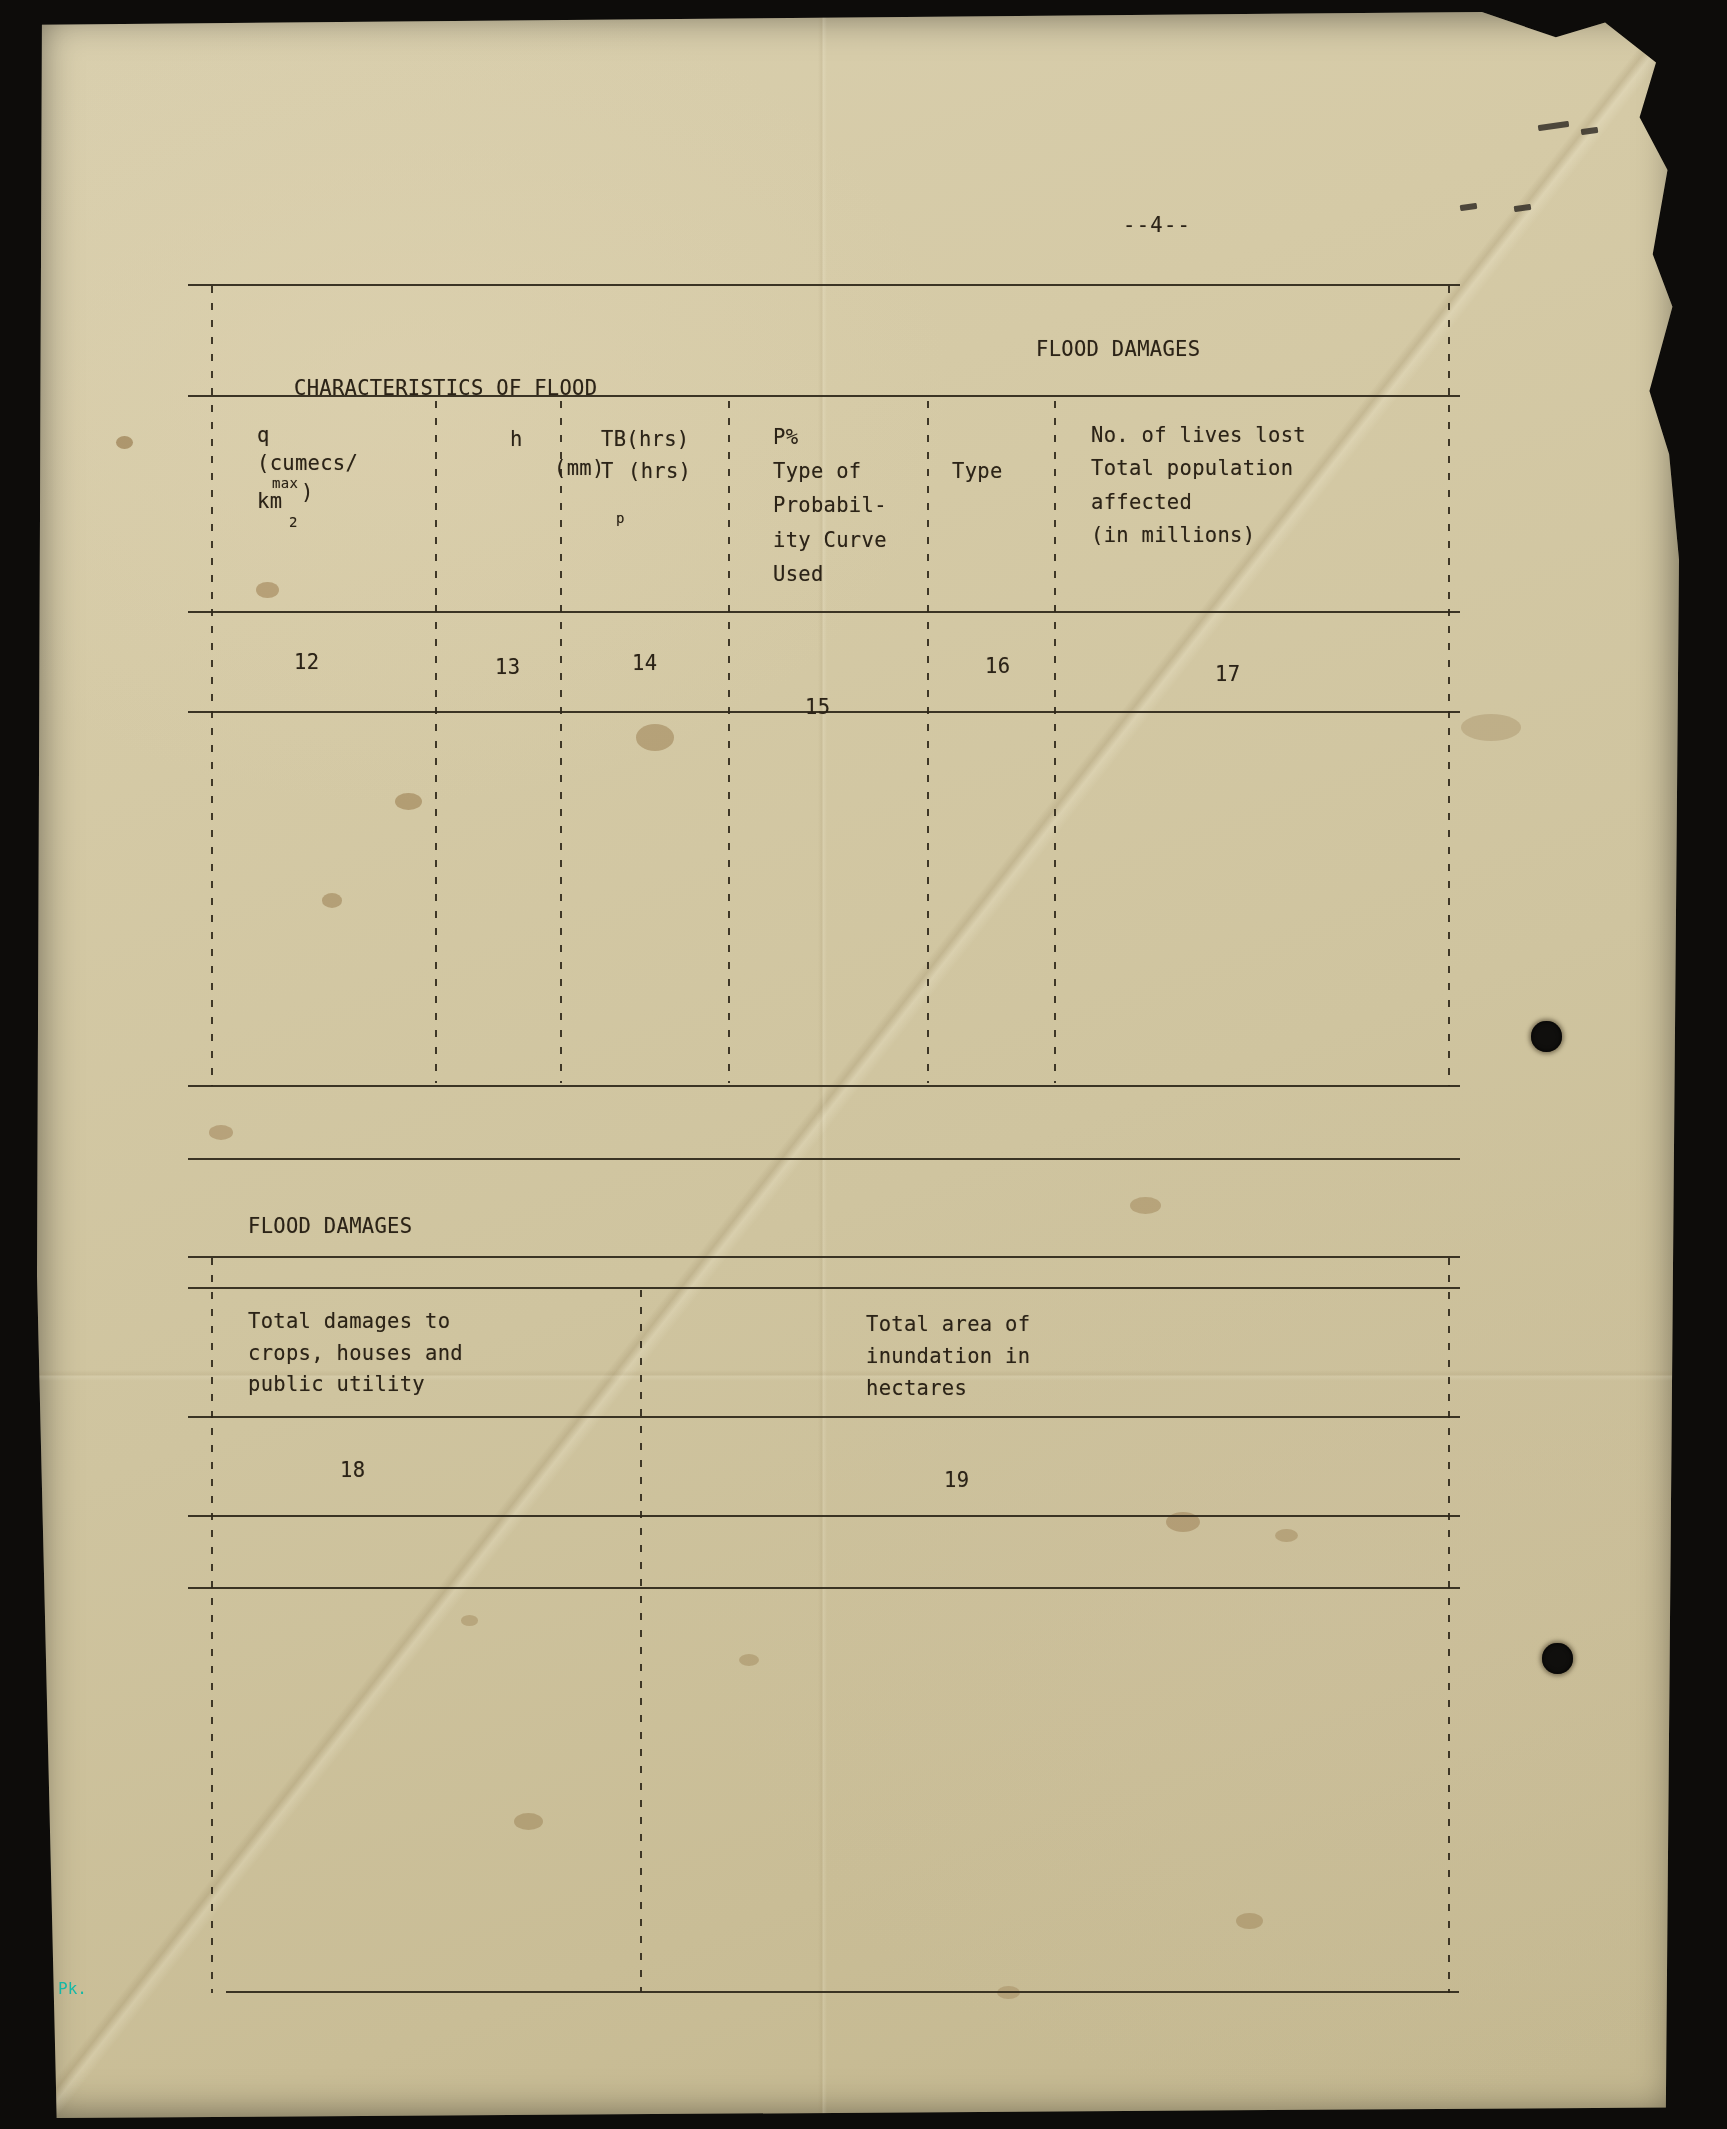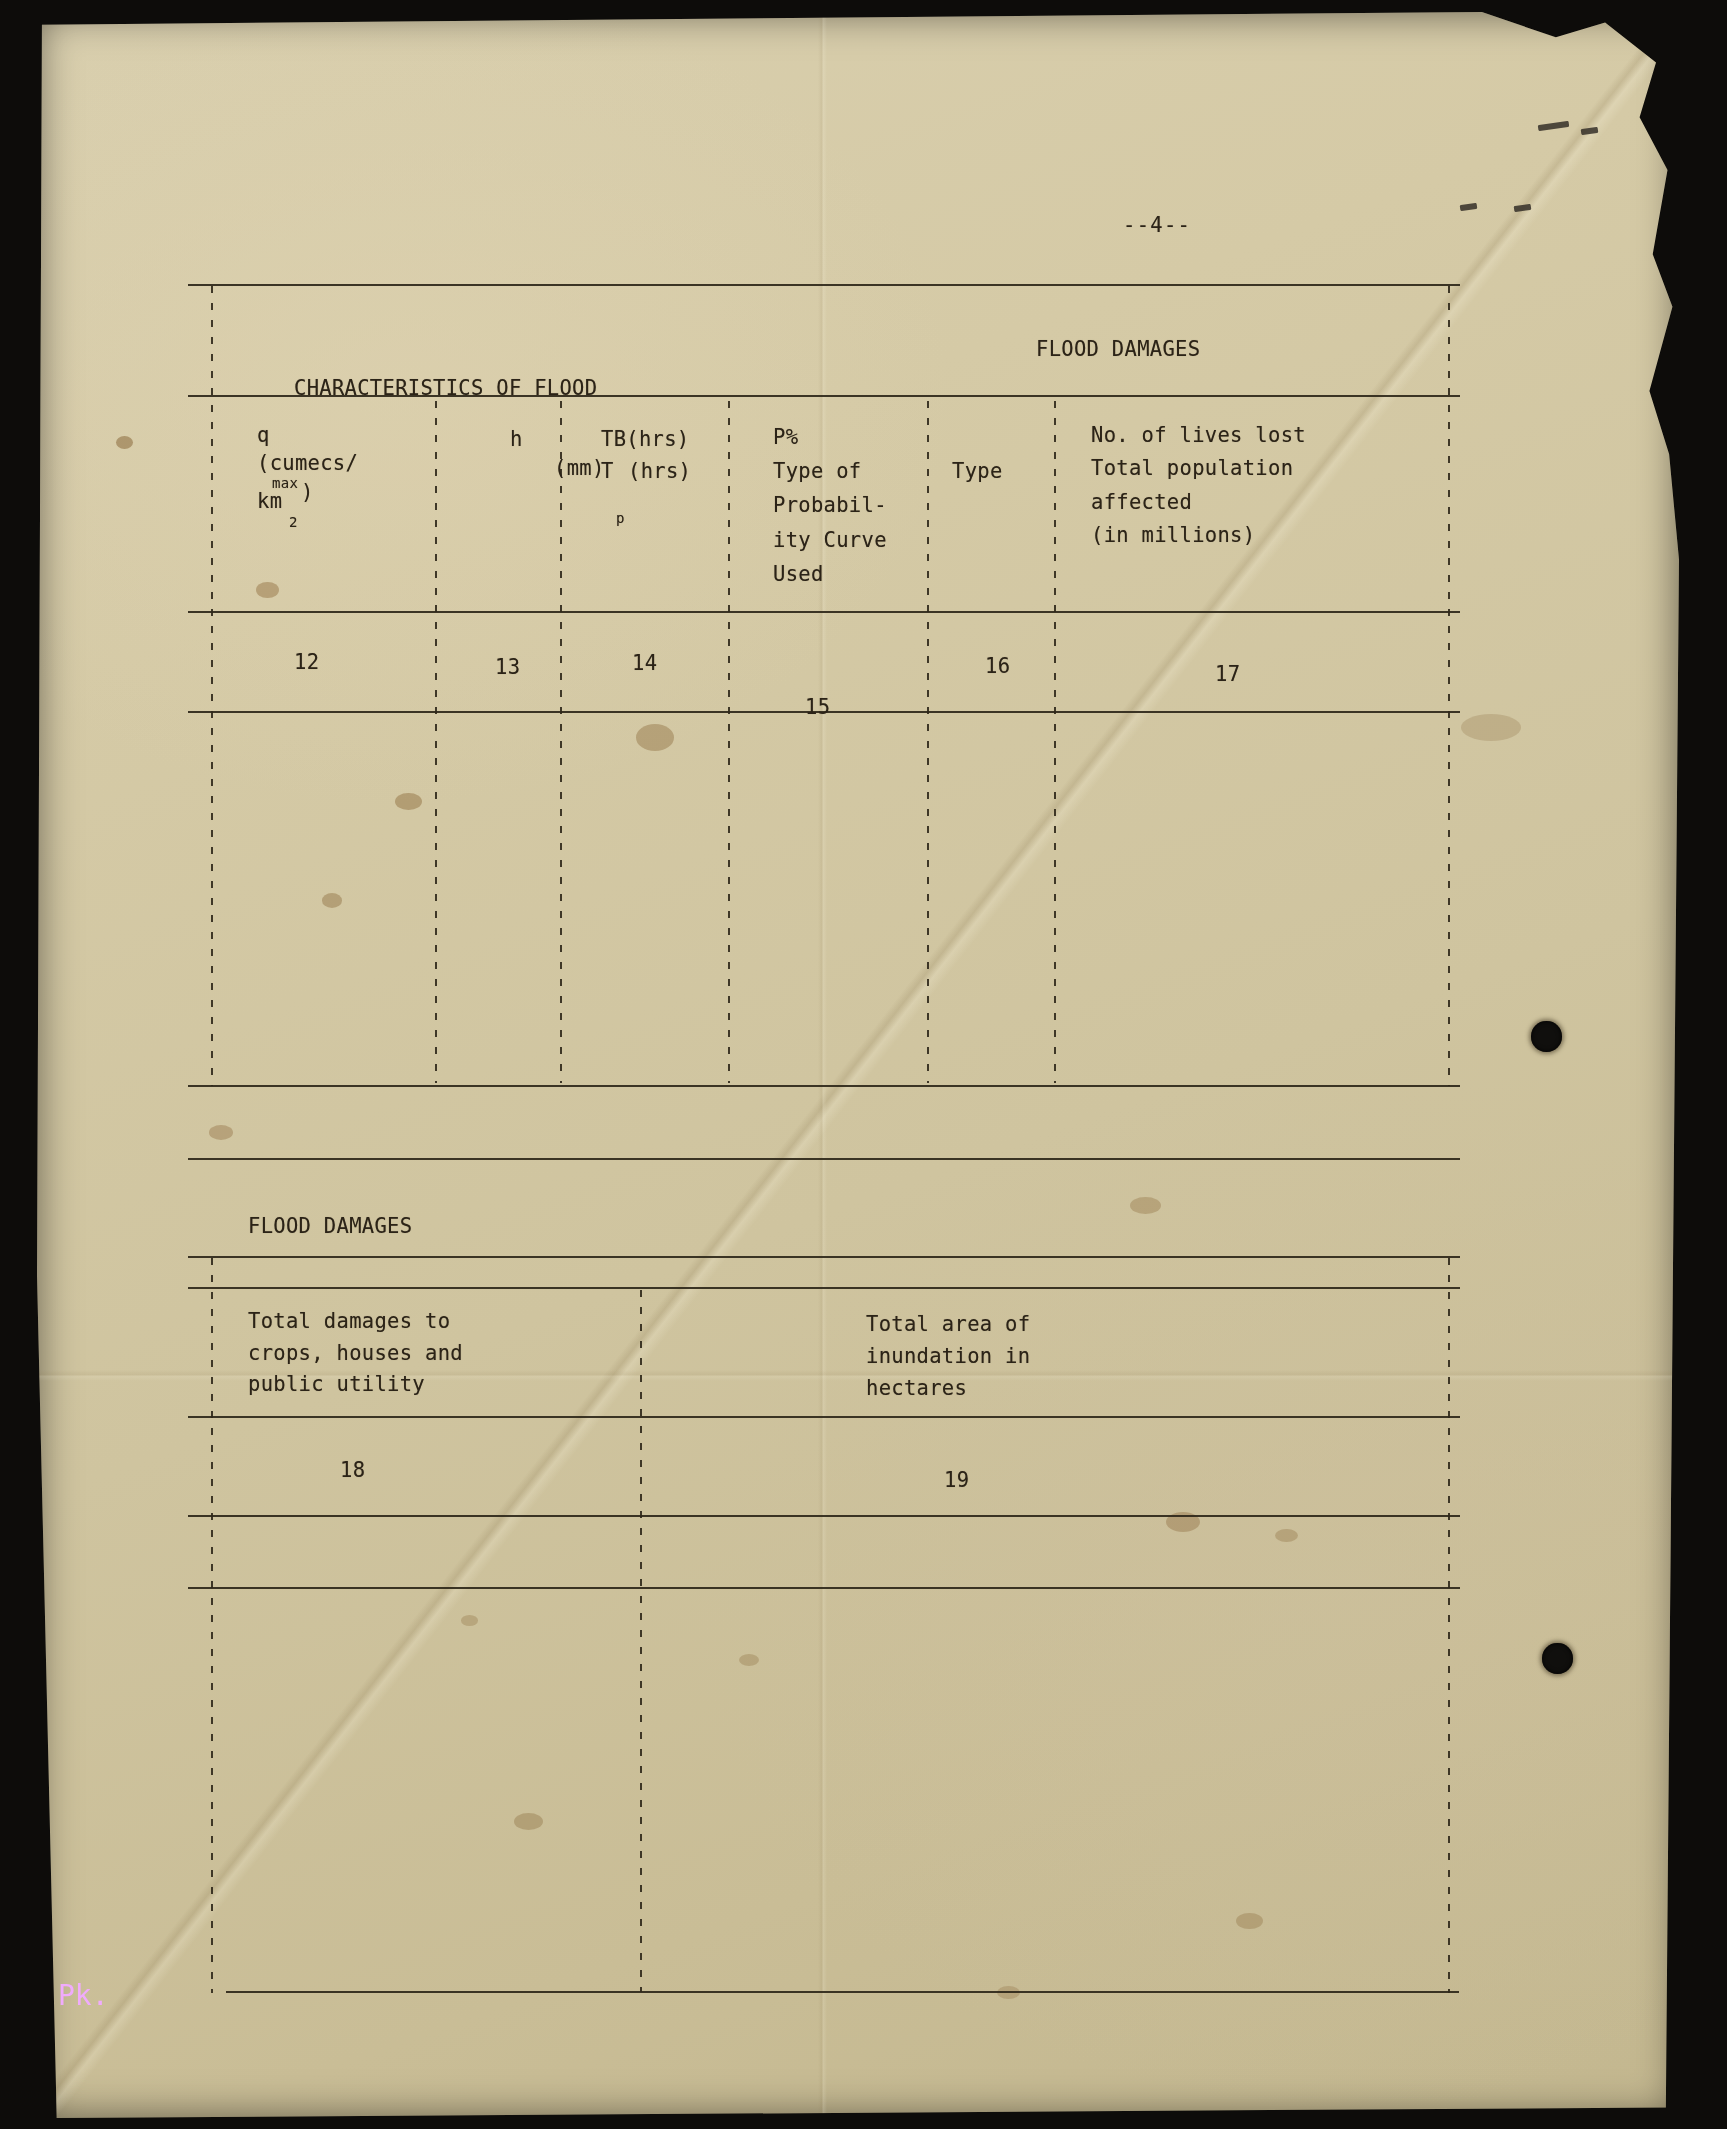--- a/index.html
+++ b/index.html
@@ -140,22 +140,22 @@
   .subsub { font-size: 14px; margin-top: 36px; }
 
   
   #pagemark { letter-spacing: 1.3px; }
 
   
   #footer-pk {
     position: absolute;
     left: 58px;
     top: 1979px;
-    color: #f0abfc;
-    font-size: 28px;
+    color: #14b8a6;
+    font-size: 16px;
     font-family: "DejaVu Sans Mono", monospace;
   }
 </style>
 </head>
 <body>
 
 <div id="scan">
 
   <div id="paper">
 

